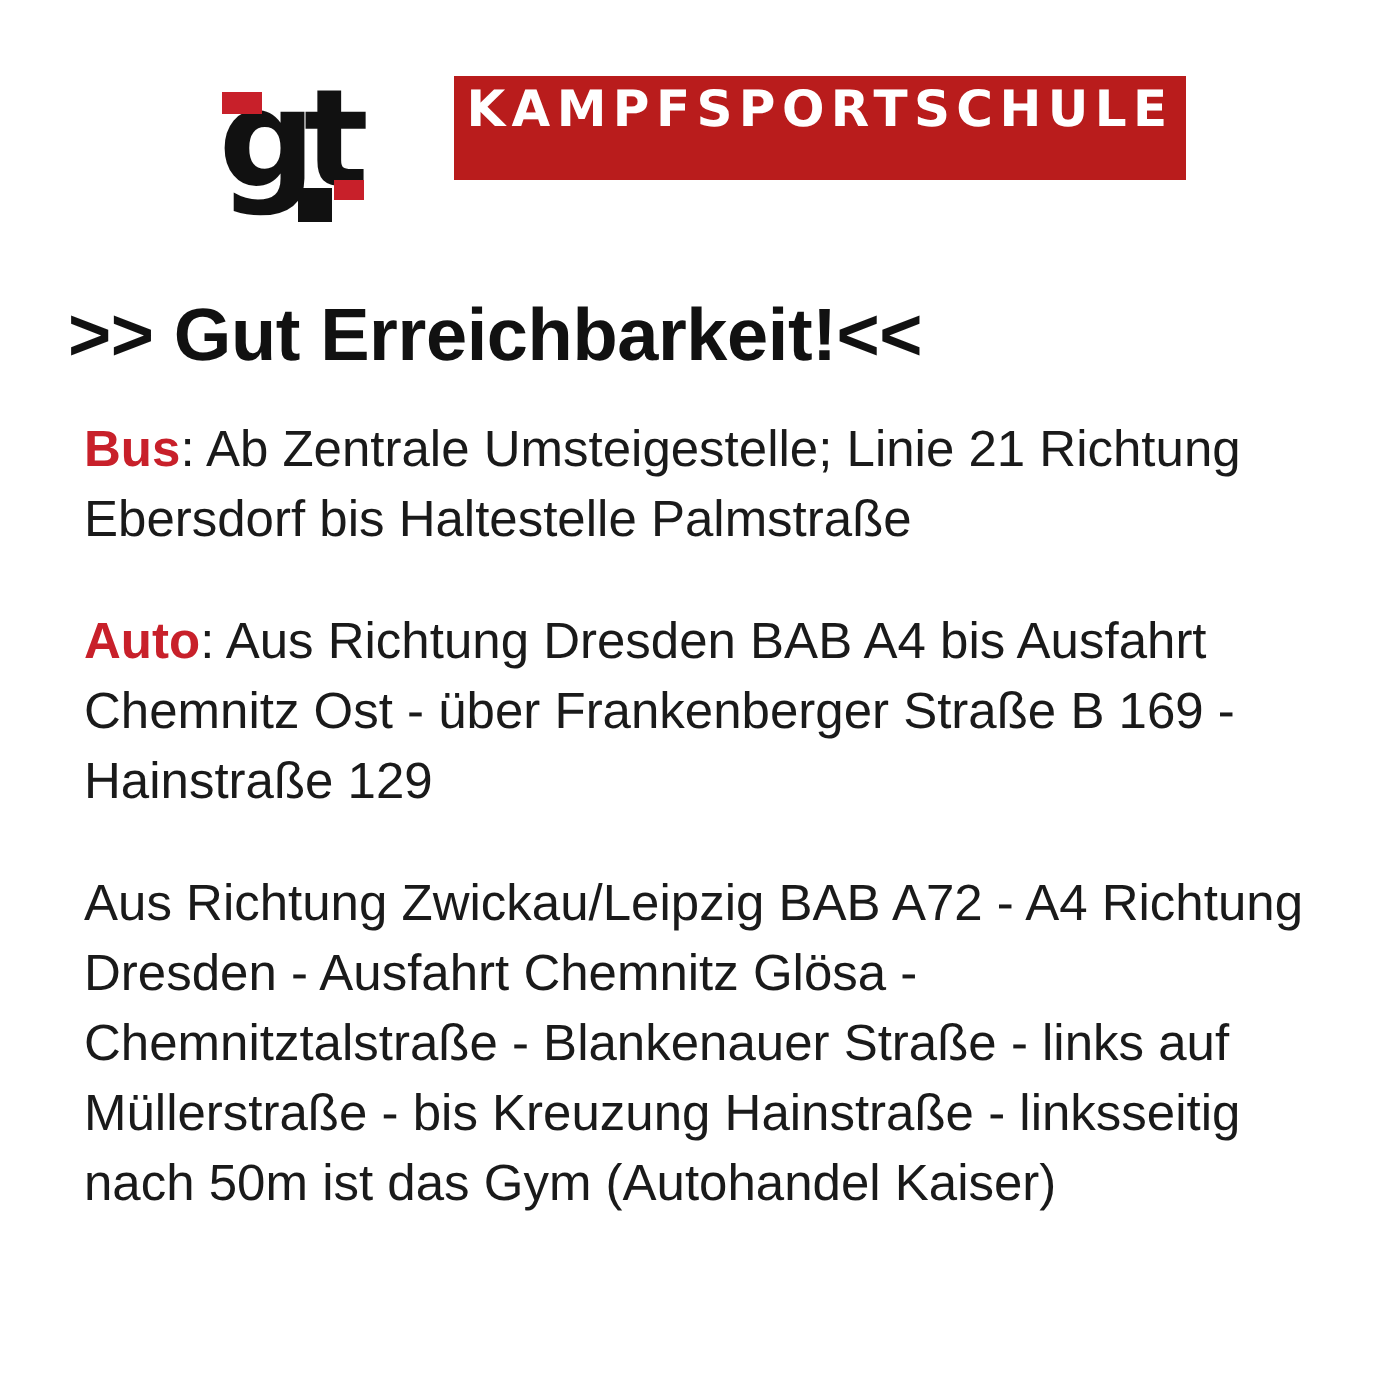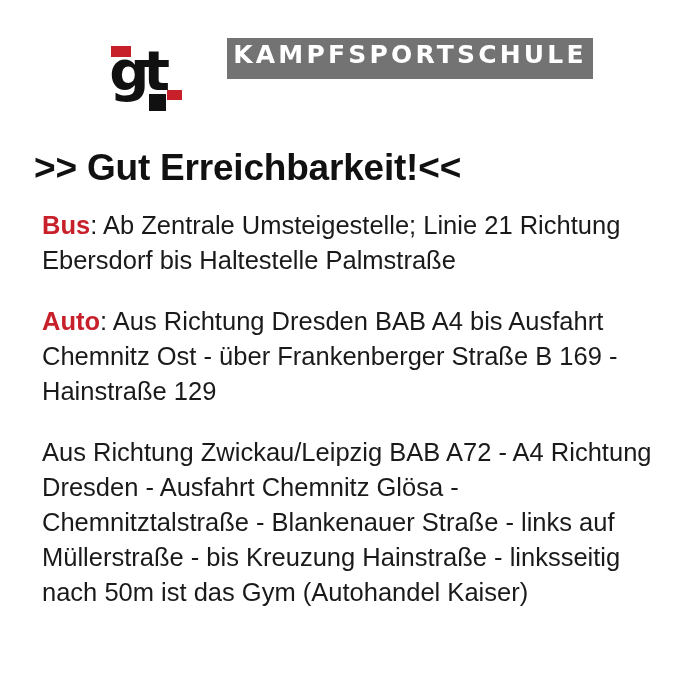--- a/index.html
+++ b/index.html
@@ -33,21 +33,21 @@
   .logo-mark {
     position: relative;
     width: 96px;
     height: 92px;
     flex: 0 0 auto;
     margin-right: 8px;
   }
   .logo-mark .gt {
     font-family: "DejaVu Sans", sans-serif;
     font-weight: 700;
-    font-size: 56px;
+    font-size: 68px;
     line-height: 86px;
     letter-spacing: -6px;
     color: #111111;
     position: absolute;
     left: 2px;
     top: 0;
   }
   .logo-mark .redbar1 {
     position: absolute;
     background: #c8202a;
@@ -82,29 +82,29 @@
     font-family: "DejaVu Sans", sans-serif;
     font-weight: 700;
     font-size: 47px;
     line-height: 50px;
     letter-spacing: 0.5px;
     color: #111111;
     white-space: nowrap;
   }
   .brand-sub {
     margin-top: 4px;
-    background: #737373;
+    background: #b91c1c;
     color: #ffffff;
     font-family: "DejaVu Sans", sans-serif;
     font-weight: 700;
     font-size: 25px;
     line-height: 32px;
     letter-spacing: 3.2px;
     text-align: center;
-    padding: 1px 6px 8px 6px;
+    padding: 1px 6px 19px 6px;
     white-space: nowrap;
     margin-left: 16px;
   }
 
   
   .headline {
     text-align: left;
     font-size: 37px;
     font-weight: 700;
     line-height: 44px;

